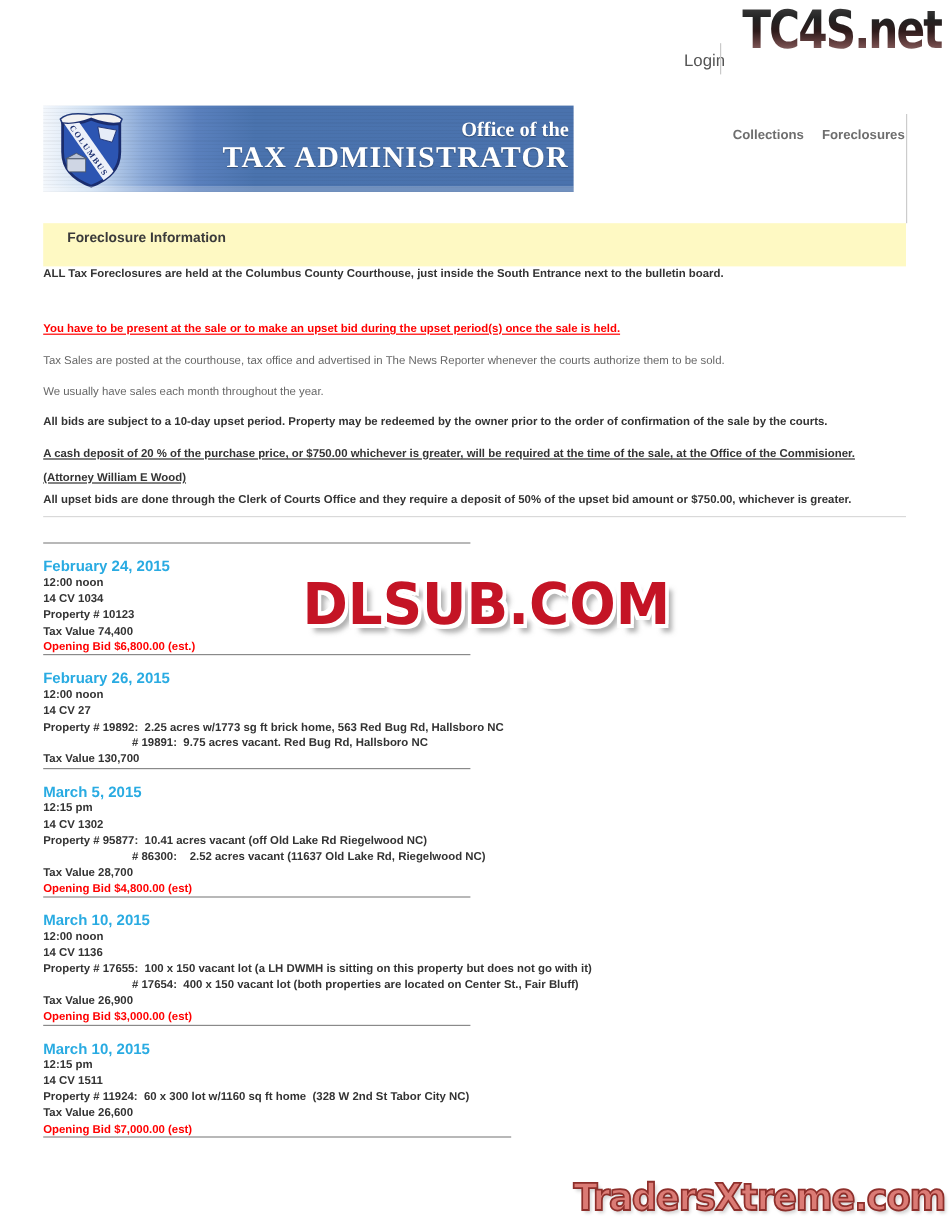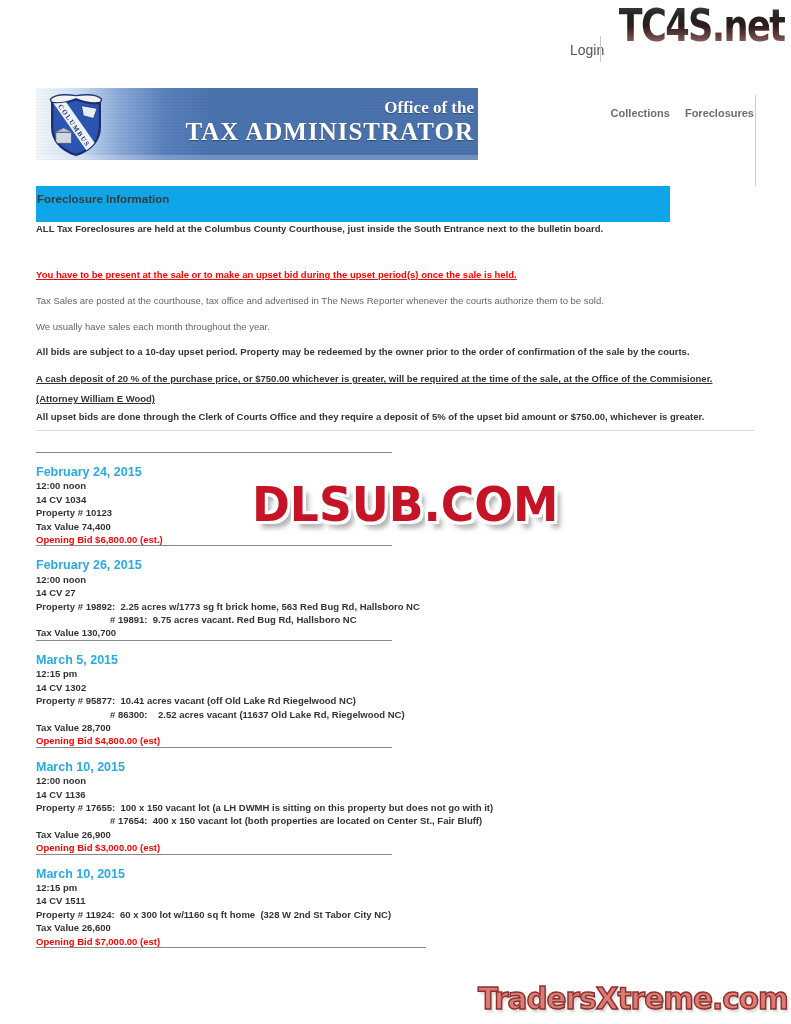--- a/index.html
+++ b/index.html
@@ -38,22 +38,22 @@
   .banner-line2{font-size:25px;line-height:26px;letter-spacing:1px;}
   
   .nav{
     position:absolute;top:107px;right:37px;display:flex;gap:15px;
     font-size:11px;font-weight:bold;color:#6e6e6e;
   }
   .nav span{cursor:pointer;}
   .nav-border{position:absolute;left:755px;top:95px;width:1px;height:91px;background:#ccc;}
   
   .section-bar{
-    position:absolute;left:36px;top:186px;width:634px;height:36px;background:#0ea5e9;
-    box-sizing:border-box;padding:3px 1px;
+    position:absolute;left:36px;top:186px;width:719px;height:36px;background:#fef9c3;
+    box-sizing:border-box;padding:3px 20px;
   }
   .section-title{color:#3a3a3a;font-size:11.5px;font-weight:bold;}
   
   .intro{position:absolute;left:36px;top:221px;width:719px;font-size:9.5px;line-height:15px;}
   .intro p{margin:0;}
   .p-bold{font-weight:bold;color:#333;}
   .p-gray{color:#666;}
   .p-red{color:#f00;font-weight:bold;text-decoration:underline;}
   .p-underline{text-decoration:underline;}
   .mt-lg{margin-top:31px !important;}
@@ -130,21 +130,21 @@
   <span class="section-title">Foreclosure Information</span>
 </div>
 
 <div class="intro">
   <p class="p-bold">ALL Tax Foreclosures are held at the Columbus County Courthouse, just inside the South Entrance next to the bulletin board.</p>
   <p class="p-red mt-lg">You have to be present at the sale or to make an upset bid during the upset period(s) once the sale is held.</p>
   <p class="p-gray mt-md">Tax Sales are posted at the courthouse, tax office and advertised in The News Reporter whenever the courts authorize them to be sold.</p>
   <p class="p-gray mt-md">We usually have sales each month throughout the year.</p>
   <p class="p-bold mt-sm">All bids are subject to a 10-day upset period. Property may be redeemed by the owner prior to the order of confirmation of the sale by the courts.</p>
   <p class="p-bold p-underline two-line mt-sm">A cash deposit of 20 % of the purchase price, or $750.00 whichever is greater, will be required at the time of the sale, at the Office of the Commisioner. (Attorney William E Wood)</p>
-  <p class="p-bold">All upset bids are done through the Clerk of Courts Office and they require a deposit of 5% of the upset bid amount or $750.00, whichever is greater.</p>
+  <p class="p-bold">All upset bids are done through the Clerk of Courts Office and they require a deposit of 50% of the upset bid amount or $750.00, whichever is greater.</p>
   <hr class="rule">
 </div>
 
 <div class="sales">
     <div class="sale-divider"></div>
     <div class="sale-date">February 24, 2015</div>
     <div class="sale-line">12:00 noon</div>
     <div class="sale-line">14 CV 1034</div>
     <div class="sale-line">Property # 10123</div>
     <div class="sale-line">Tax Value 74,400</div>

